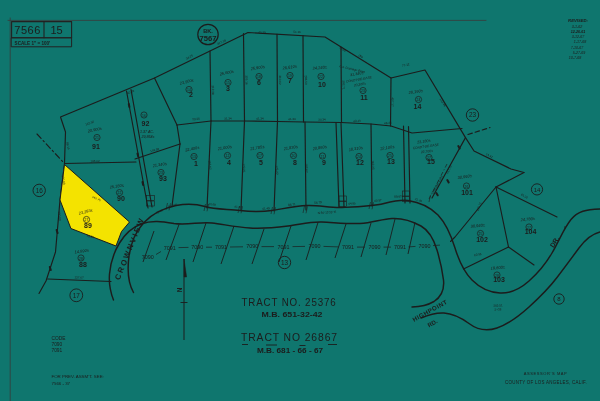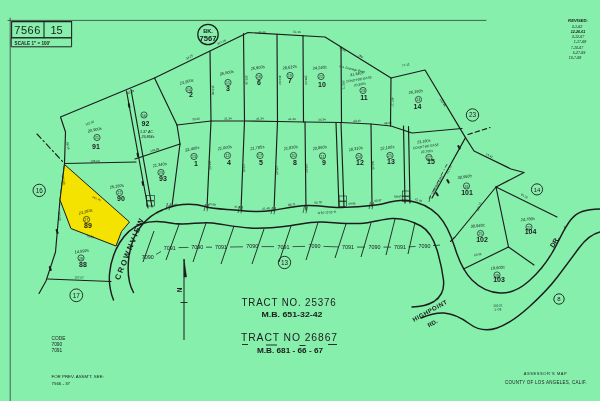--- a/index.html
+++ b/index.html
@@ -1,16 +1,16 @@
 <!DOCTYPE html>
 <html><head>
 <meta charset="utf-8">
 <style>
   html,body{margin:0;padding:0;background:#fcfcfa;}
-  #map{width:600px;height:401px;position:relative;overflow:hidden;background:#86efac;}
+  #map{width:600px;height:401px;position:relative;overflow:hidden;background:#0f766e;}
   svg{position:absolute;left:0;top:0;}
   text{font-family:"Liberation Sans",sans-serif;fill:#1c1c1c;}
 </style>
 </head>
 <body>
 <div id="map">
 <svg width="600" height="401" viewBox="0 0 600 401">
 <g fill="none" stroke="#1c1c1c" stroke-width="0.9" stroke-linecap="round" stroke-linejoin="round">
 
 <path d="M10.2,18 L10.2,401" stroke="#3a3a3a" stroke-width="0.8"></path>

